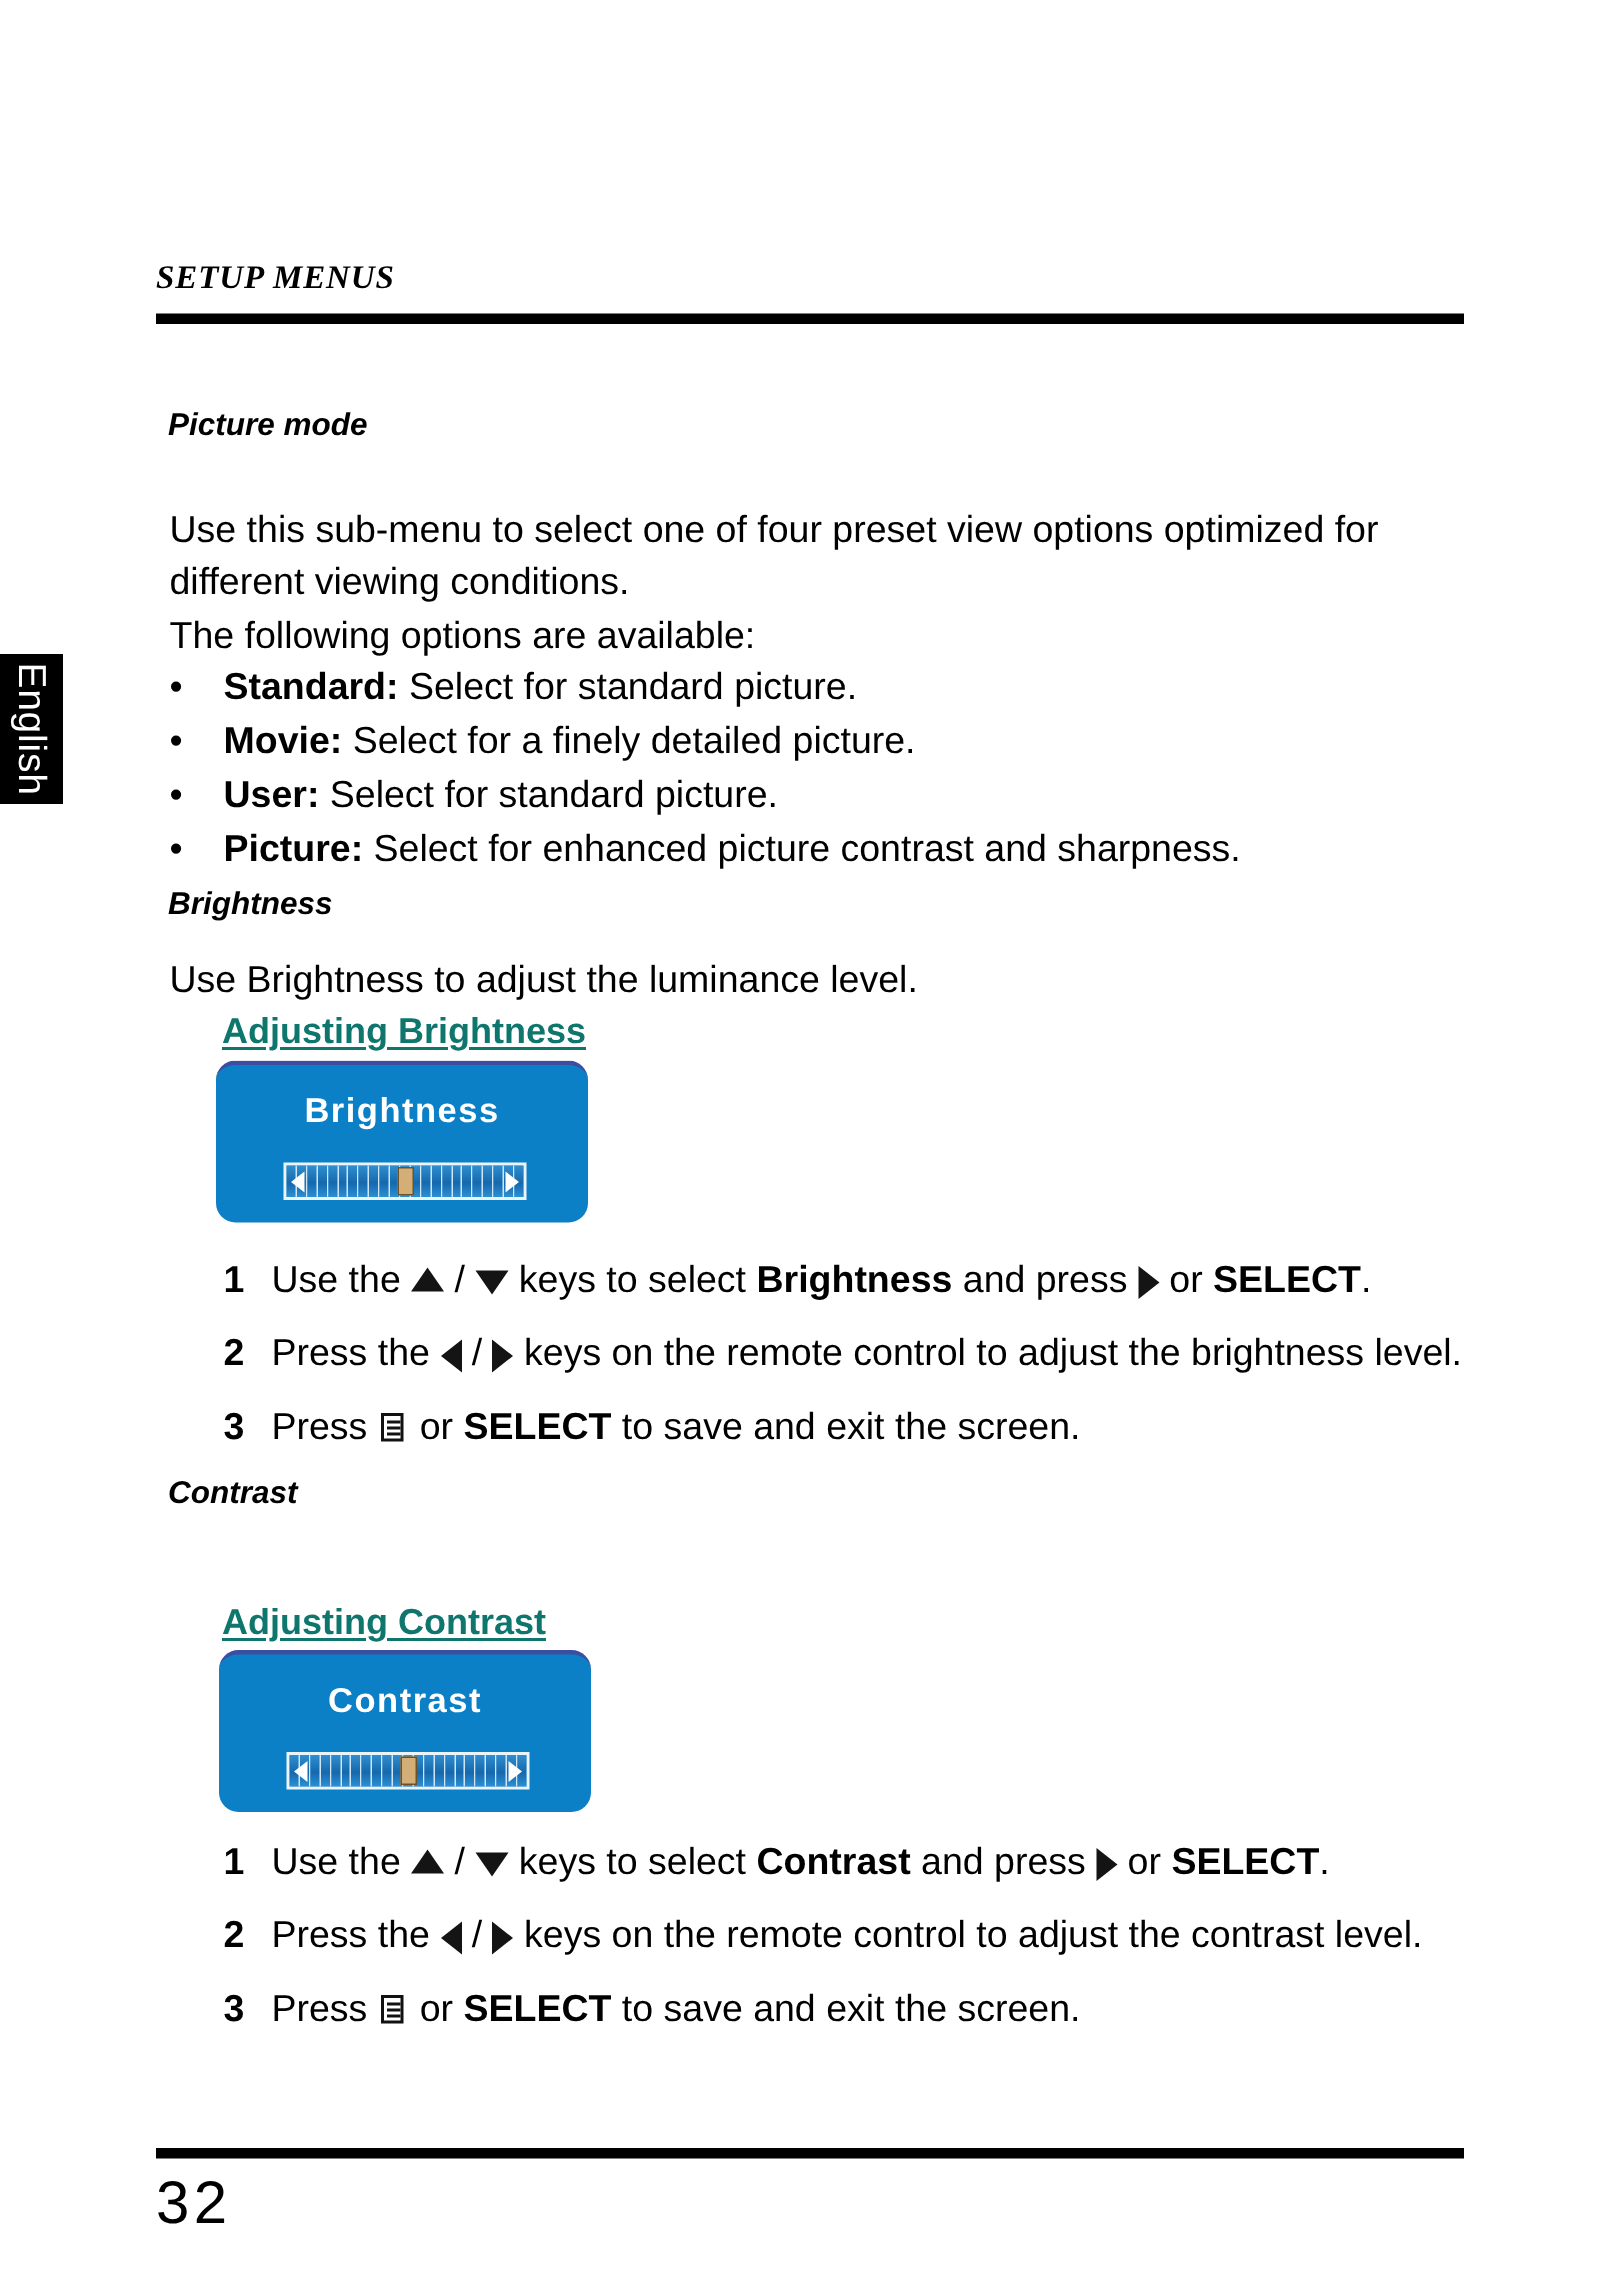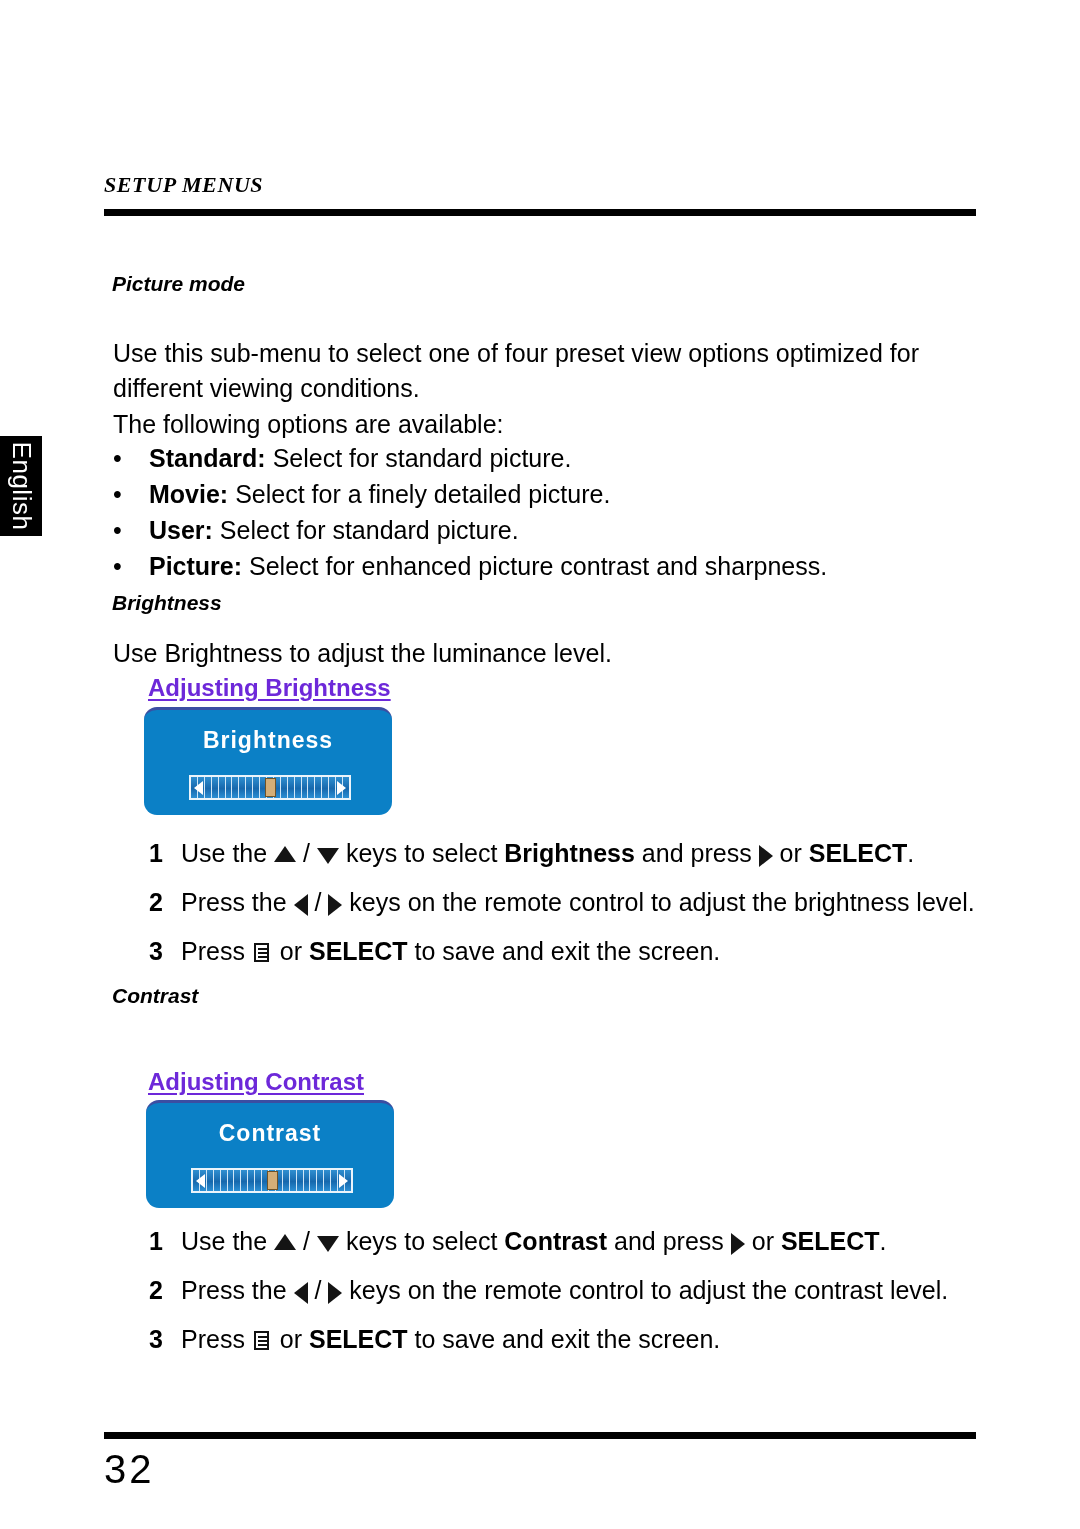--- a/index.html
+++ b/index.html
@@ -115,21 +115,21 @@
     color: #000;
   }
 
   .sub-head {
     position: absolute;
     left: 44px;
     font-size: 24px;
     font-weight: bold;
     text-decoration: underline;
     text-underline-offset: 3px;
-    color: #6d28d9;
+    color: #0f766e;
     white-space: nowrap;
   }
 
   
   .bullets {
     position: absolute;
     left: 9px;
     width: 860px;
   }
   .bullet-row {

